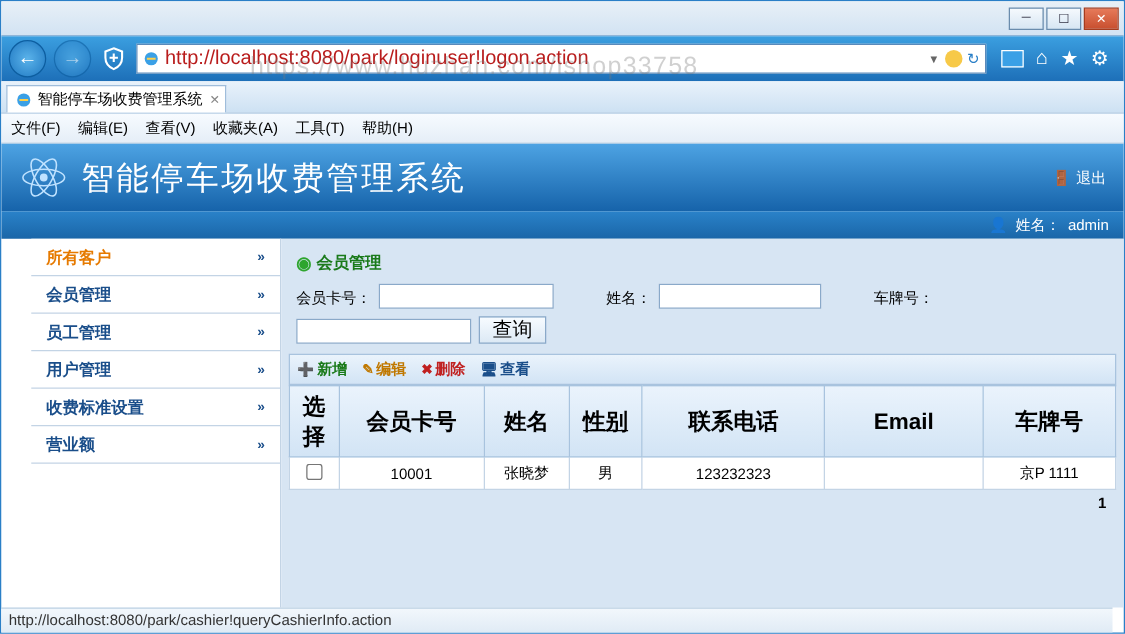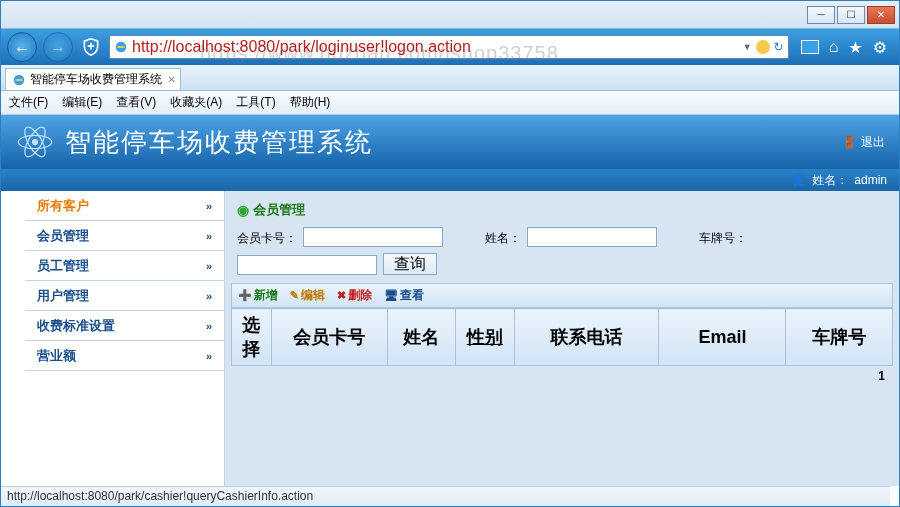--- a/index.html
+++ b/index.html
@@ -200,20 +200,29 @@
             <th style="width: 40px;">选择</th>
             <th style="width: 120px; font-family: Liberation Serif, serif;">会员卡号</th>
             <th style="width: 70px;">姓名</th>
             <th style="width: 60px; text-decoration: underline;">性别</th>
             <th style="width: 150px;">联系电话</th>
             <th style="width: 130px;">Email</th>
             <th style="width: 110px;">车牌号</th>
           </tr>
         </thead>
       <tbody id="grid-body">
+          <tr>
+            <td class="chk"><input type="checkbox" style=""></td>
+            <td>10001</td>
+            <td>张晓梦</td>
+            <td>男</td>
+            <td>123232323</td>
+            <td></td>
+            <td>京P 1111</td>
+          </tr>
         </tbody>
     </table>
     <div class="pager">1</div>
   </div>
 </div>
 
 <div class="statusbar">http://localhost:8080/park/cashier!queryCashierInfo.action</div>
 <div class="watermark">https://www.huzhan.com/ishop33758</div>
 
 </body></html>

